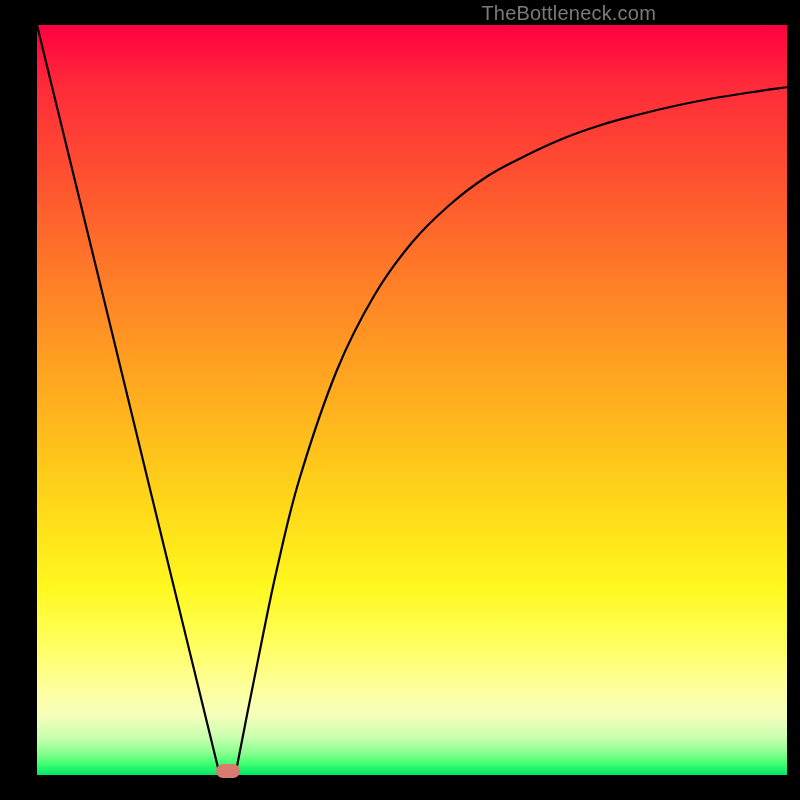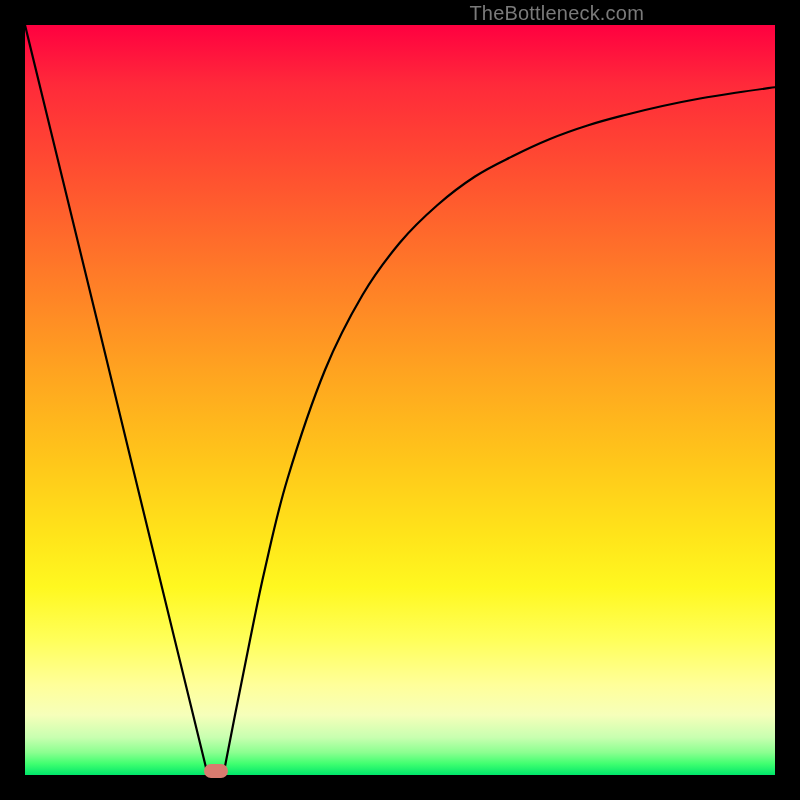--- a/index.html
+++ b/index.html
@@ -7,21 +7,21 @@
     padding: 0;
     width: 800px;
     height: 800px;
     background: #000;
     overflow: hidden;
     font-family: Arial, Helvetica, sans-serif;
   }
   .frame {
     position: absolute;
     top: 0;
-    left: 0;
+    left: 12px;
     width: 652px;
     height: 800px;
     background: #000;
   }
   .plot-area {
     position: absolute;
     top: 25px;
     left: 25px;
     width: 750px;
     height: 750px;

